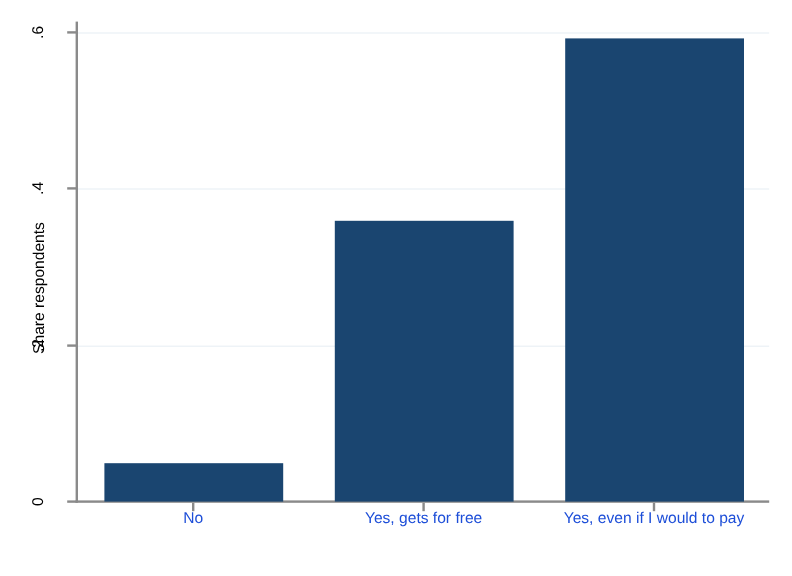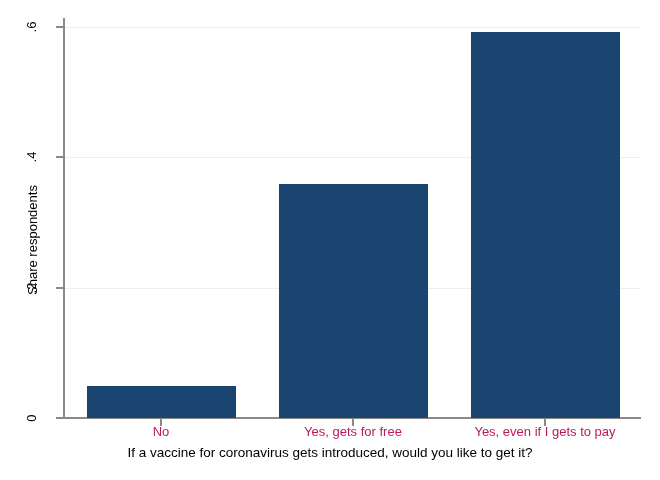--- a/index.html
+++ b/index.html
@@ -109,21 +109,21 @@
     background: #1a4570;
   }
 
   
   .x-tick-label {
     position: absolute;
     top: 424px;
     height: 16px;
     line-height: 16px;
     font-size: 13px;
-    color: #be185d;
+    color: #1d4ed8;
     text-align: center;
     white-space: nowrap;
     transform: translateX(-50%);
   }
 
   
   .x-axis-title {
     position: absolute;
     left: 0px;
     top: 445px;
@@ -172,18 +172,17 @@
 
   <div id="x-ticks">
       <div class="x-tick-mark" style="left: 160px;"></div>
       <div class="x-tick-mark" style="left: 352px;"></div>
       <div class="x-tick-mark" style="left: 544px;"></div>
     </div>
 
   <div id="x-tick-labels">
       <div class="x-tick-label" style="left: 161px;">No</div>
       <div class="x-tick-label" style="left: 353px;">Yes, gets for free</div>
-      <div class="x-tick-label" style="left: 545px;">Yes, even if I gets to pay</div>
+      <div class="x-tick-label" style="left: 545px;">Yes, even if I would to pay</div>
     </div>
 
-  <div class="x-axis-title">If a vaccine for coronavirus gets introduced, would you like to get it?</div>
 
 </div>
 
 </body></html>

